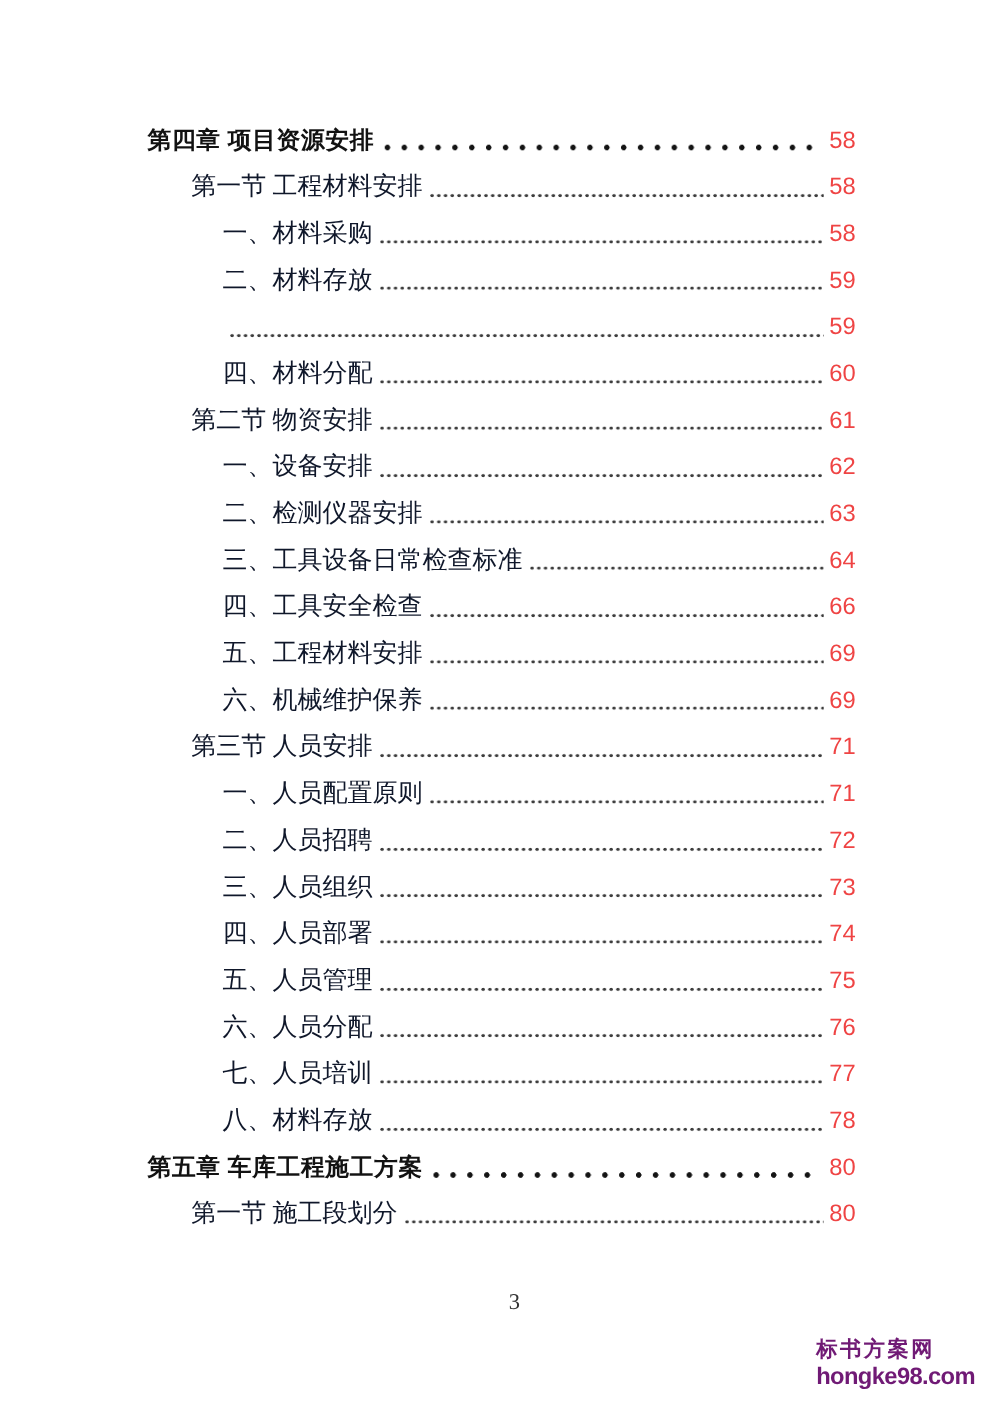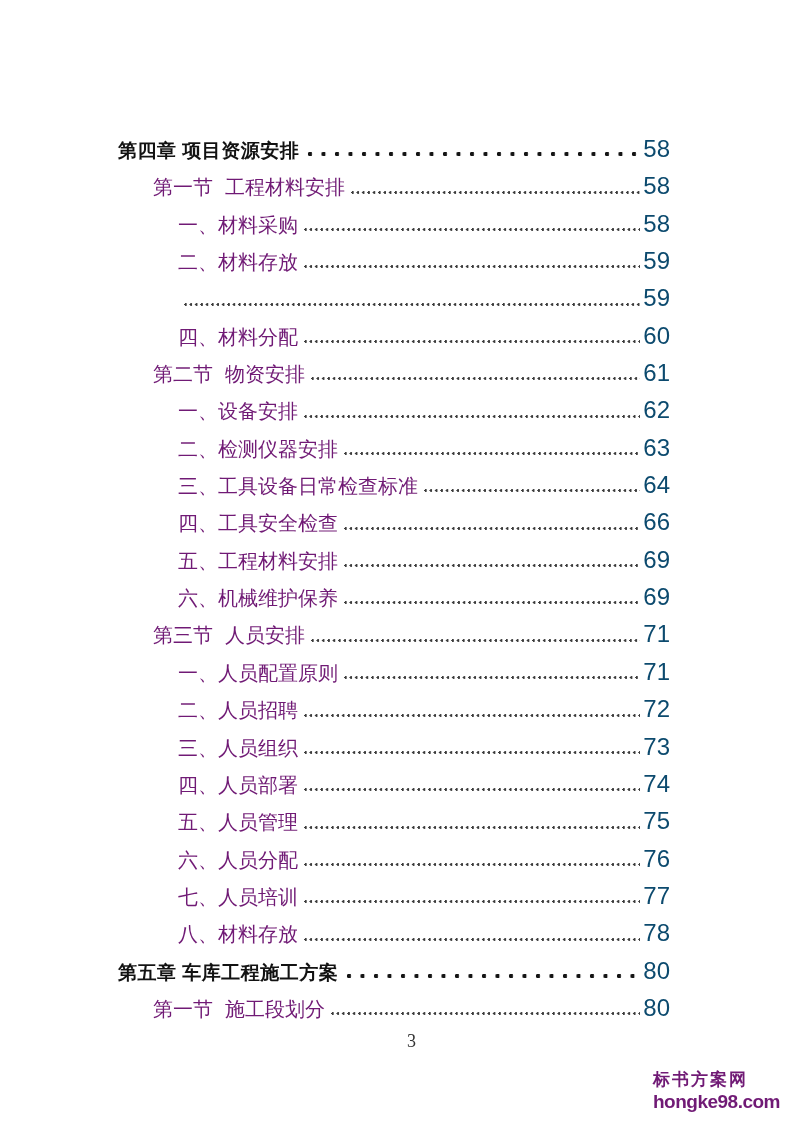--- a/index.html
+++ b/index.html
@@ -12,35 +12,34 @@
     width: 793px;
     height: 1122px;
     background: #ffffff;
     overflow: hidden;
     font-family: "Liberation Serif", serif;
   }
   .toc {
     position: absolute;
     top: 94px;
     left: 118px;
-    right: 123px;
-    margin-top: 36px;
+    right: 107px;
   }
   .row {
     display: flex;
     align-items: baseline;
     height: 37.35px;
     line-height: 37.35px;
   }
   .row .title {
     flex: 0 0 auto;
     white-space: pre;
     font-size: 20px;
-    color: #701a75;
-    font-family: Liberation Mono, monospace;
+    color: #0f172a;
+    font-family: Liberation Serif, serif;
   }
   .row.chapter .title {
     font-size: 19px;
     font-weight: 700;
     color: #121212;
     letter-spacing: 0.5px;
     font-family: "Liberation Sans", sans-serif;
   }
   .row .leader {
     flex: 1 1 auto;
@@ -54,23 +53,23 @@
   }
   .row.chapter .leader {
     height: 6px;
     margin: 0 6px 10px 8px;
     background-image: radial-gradient(circle at 3px 3px, #141414 2px, rgba(0,0,0,0) 2.4px);
     background-size: 13.5px 6px;
   }
   .row .pagenum {
     flex: 0 0 auto;
     font-family: "Liberation Sans", sans-serif;
-    font-size: 24px;
-    color: #0c4a6e;
-    text-align: left;
+    font-size: 19px;
+    color: #ef4444;
+    text-align: center;
     min-width: 24px;
   }
   .row.section { padding-left: 35px; }
   .row.item    { padding-left: 60px; }
 
   .page-number {
     position: absolute;
     top: 1029px;
     left: 0;
     width: 100%;

